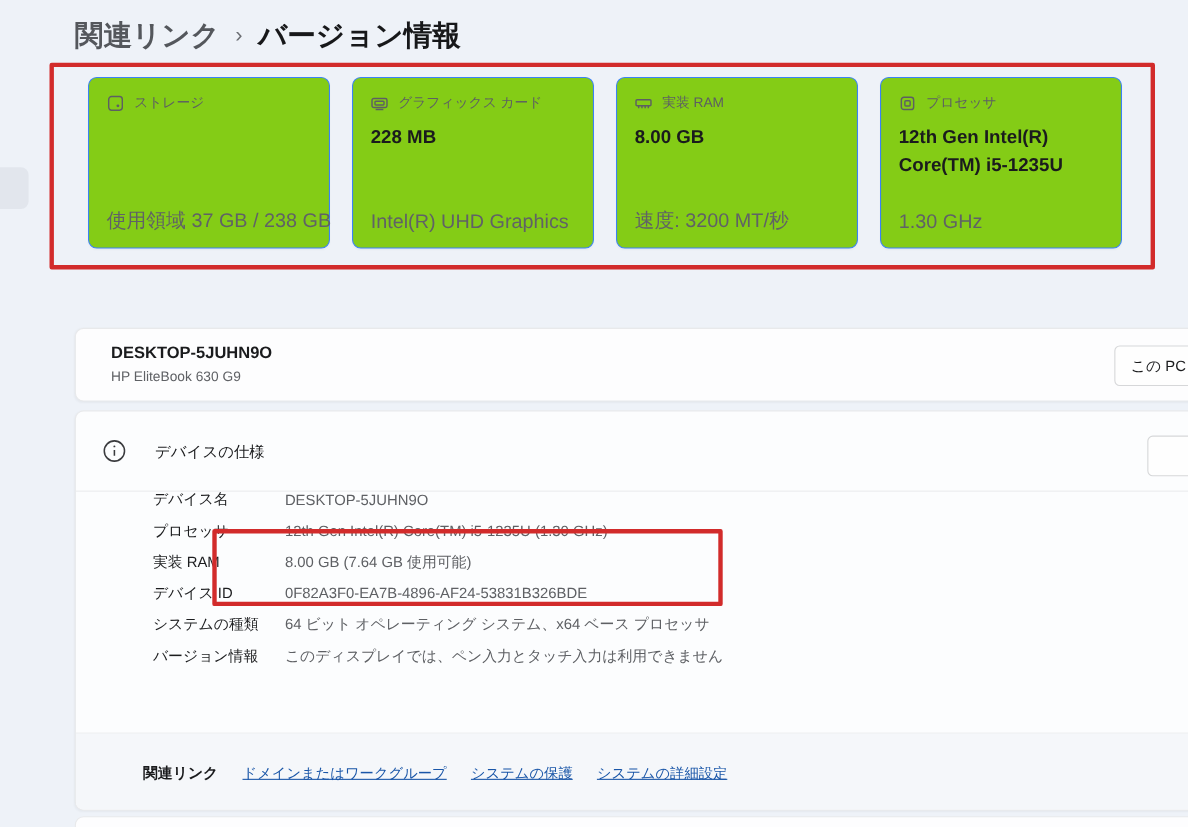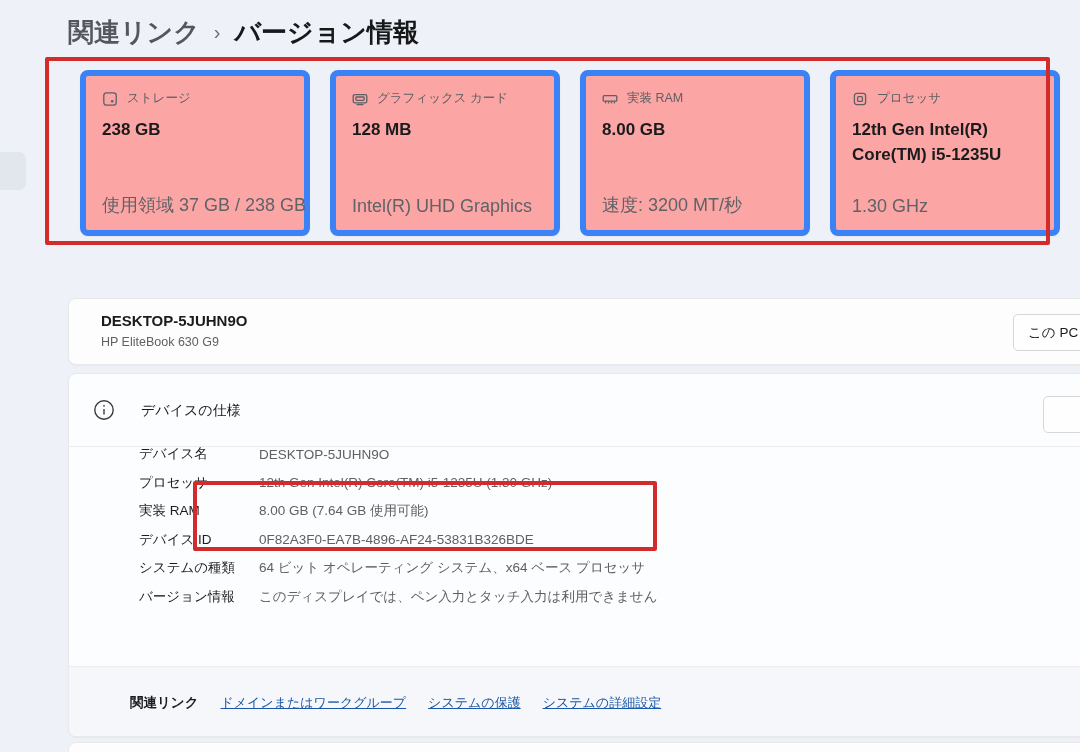--- a/index.html
+++ b/index.html
@@ -17,21 +17,21 @@
 
   
   .anno{position:absolute;border:4px solid #d22b2b;border-radius:2px;pointer-events:none;z-index:50;}
   .anno-1{left:45px;top:57px;width:997px;height:180px;}
   .anno-2{left:193px;top:481px;width:456px;height:62px;}
 
   
   .cards{position:absolute;left:80px;top:70px;display:flex;gap:20px;}
   .scard{
     width:186px;height:126px;padding:14px 16px;position:relative;
-    background:#fca5a5;border:6px solid #3b82f6;border-radius:8px;
+    background:#84cc16;border:1px solid #3b82f6;border-radius:8px;
     box-shadow:0 1px 2px rgba(0,0,0,0.04);
   }
   .scard-head{display:flex;align-items:center;gap:9px;}
   .scard-label{font-size:12.5px;color:#5d5f63;}
   .scard-value{margin-top:11px;font-size:17px;font-weight:700;color:#1a1b1d;line-height:1.45;}
   .scard-detail{position:absolute;left:16px;bottom:13px;font-size:18px;color:#606266;white-space:nowrap;}
   .icon16{width:16px;height:16px;flex:0 0 16px;}
   .icon16 svg{display:block;}
 
   
@@ -103,36 +103,35 @@
   <div class="scard">
     <div class="scard-head">
       <span class="icon16">
         <svg viewBox="0 0 16 16" width="16" height="16" fill="none" stroke="#5d5f63" stroke-width="1.3">
           <rect x="1.8" y="1.8" width="12.4" height="12.4" rx="2.6"></rect>
           <circle cx="10.2" cy="10.2" r="1.3" fill="#5d5f63" stroke="none"></circle>
         </svg>
       </span>
       <span class="scard-label">ストレージ</span>
     </div>
-    <div class="scard-value">238 GB</div>
     <div class="scard-detail">使用領域 37 GB / 238 GB</div>
   </div>
 
   <div class="scard">
     <div class="scard-head">
       <span class="icon16">
         <svg viewBox="0 0 16 16" width="16" height="16" fill="none" stroke="#5d5f63" stroke-width="1.3">
           <rect x="1.2" y="3.6" width="13.6" height="8.2" rx="1.6"></rect>
           <rect x="3.9" y="6" width="8.2" height="3.4" rx="0.8"></rect>
           <line x1="4.5" y1="13.6" x2="11.5" y2="13.6"></line>
         </svg>
       </span>
       <span class="scard-label">グラフィックス カード</span>
     </div>
-    <div class="scard-value">128 MB</div>
+    <div class="scard-value">228 MB</div>
     <div class="scard-detail">Intel(R) UHD Graphics</div>
   </div>
 
   <div class="scard">
     <div class="scard-head">
       <span class="icon16">
         <svg viewBox="0 0 16 16" width="16" height="16" fill="none" stroke="#5d5f63" stroke-width="1.3">
           <rect x="1.2" y="4.6" width="13.6" height="5.6" rx="1"></rect>
           <line x1="3.6" y1="10.4" x2="3.6" y2="12.4"></line>
           <line x1="6.6" y1="10.4" x2="6.6" y2="12.4"></line>

